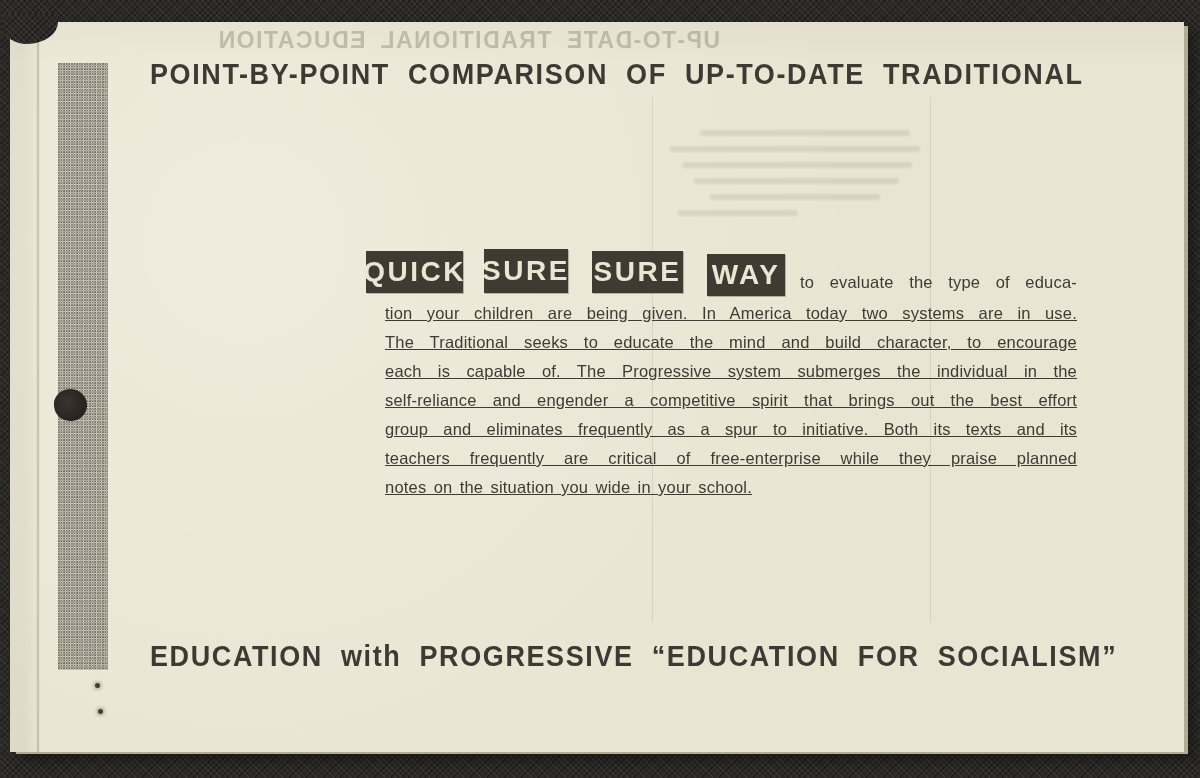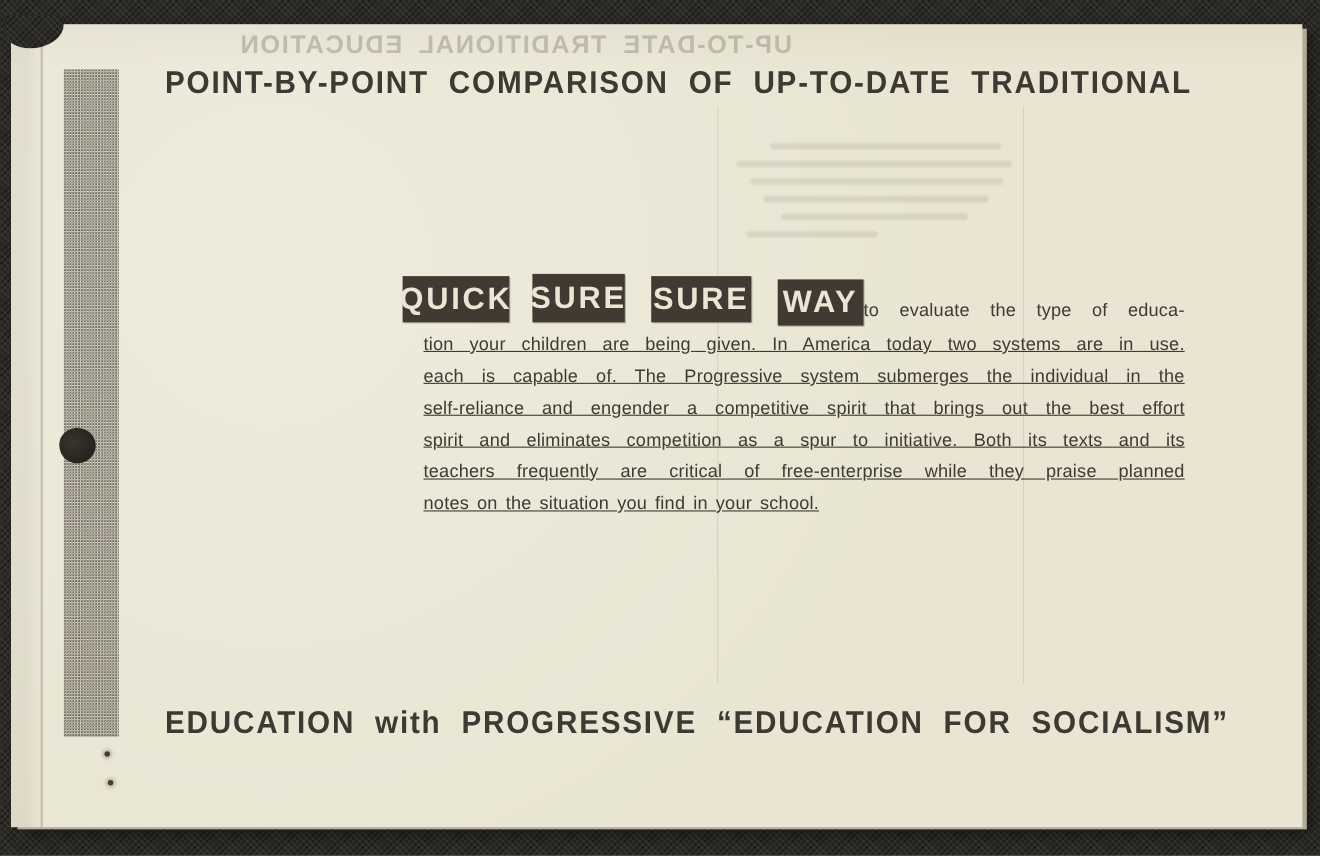--- a/index.html
+++ b/index.html
@@ -102,21 +102,21 @@
   .badge{
     display:flex; align-items:center; justify-content:center;
     align-self:stretch;
     background:#413a33; color:#eae6d4;
     font-weight:700; font-size:28px; letter-spacing:2.5px;
     box-shadow:1px 1px 0 rgba(60,50,40,.3);
   }
   .badge.b1{ width:97px; margin-right:21px; }
   .badge.b2{ width:84px; margin-right:24px; margin-top:-2px; }
   .badge.b3{ width:91px; margin-right:24px; }
-  .badge.b4{ width:78px; margin-top:3px; margin-bottom:-3px; }
+  .badge.b4{ width:78px; margin-right:15px; margin-top:3px; margin-bottom:-3px; }
   .first-rest{
     flex:1; text-align:justify; text-align-last:justify; padding-bottom:1px;
   }
   .pline{
     height:29px; line-height:29px;
     text-align:justify; text-align-last:justify;text-decoration:underline;
   }
   .pline.last{ text-align-last:left; }
 </style>
 </head>
@@ -145,22 +145,23 @@
 
   <div class="para">
     <div class="first-line">
       <span class="badge b1">QUICK</span>
       <span class="badge b2">SURE</span>
       <span class="badge b3">SURE</span>
       <span class="badge b4">WAY</span>
       <span class="first-rest">to evaluate the type of educa-</span>
     </div>
     <div class="pline">tion your children are being given. In America today two systems are in use.</div>
+    <div class="pline">The Traditional seeks to educate the mind and build character, to encourage</div>
     <div class="pline">each is capable of. The Progressive system submerges the individual in the</div>
     <div class="pline">self-reliance and engender a competitive spirit that brings out the best effort</div>
-    <div class="pline">spirit and eliminates competition as a spur to initiative. Both its texts and its</div>
+    <div class="pline">group and eliminates frequently as a spur to initiative. Both its texts and its</div>
     <div class="pline">teachers frequently are critical of free-enterprise while they praise planned</div>
-    <div class="pline last">notes on the situation you find in your school.</div>
+    <div class="pline last">notes on the situation you wide in your school.</div>
   </div>
 
   <div class="headline bottom">EDUCATION with PROGRESSIVE “EDUCATION FOR SOCIALISM”</div>
 
 </div>
 
 </body></html>

